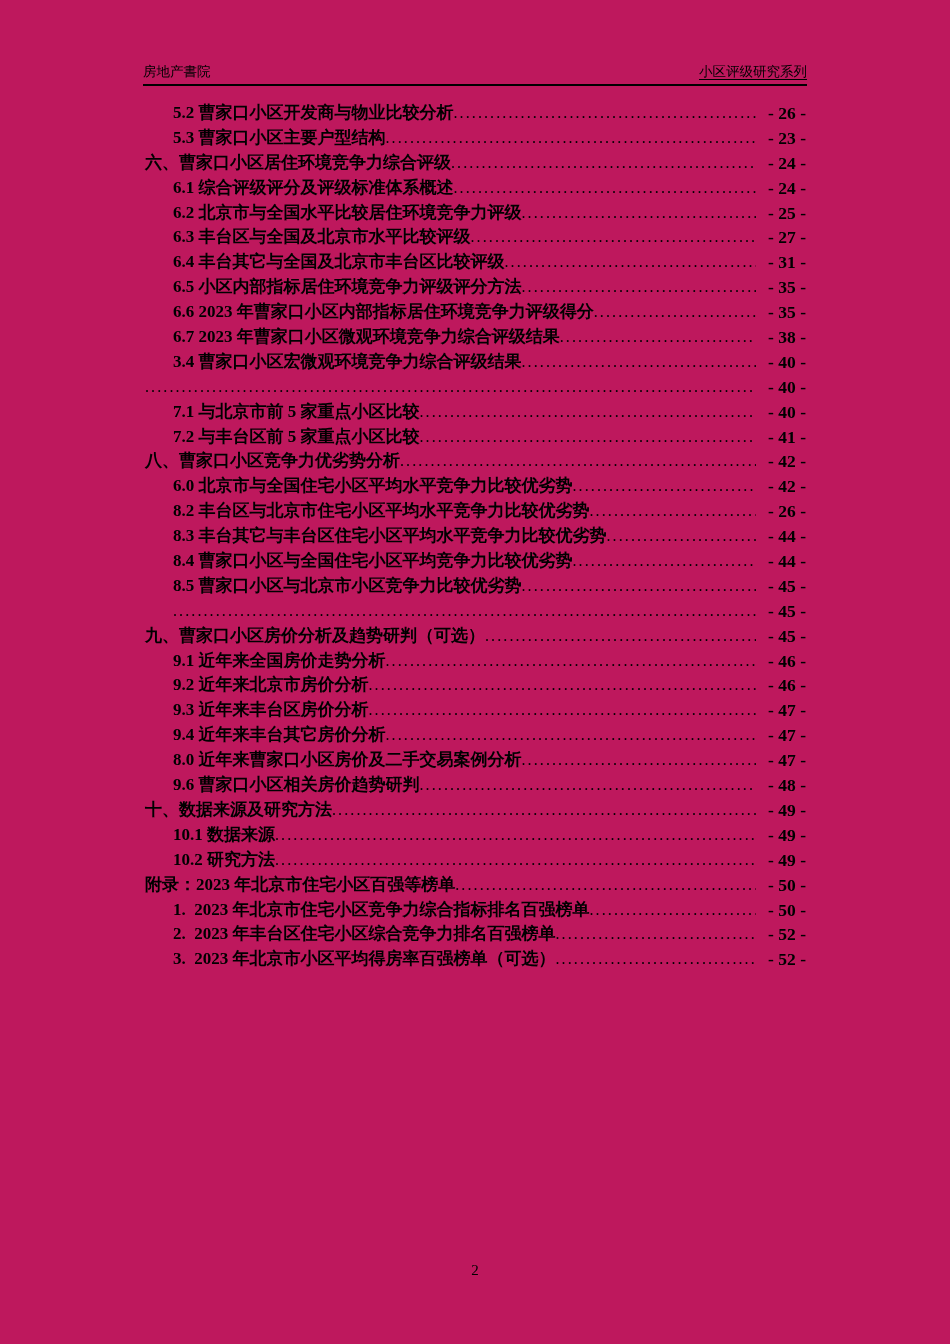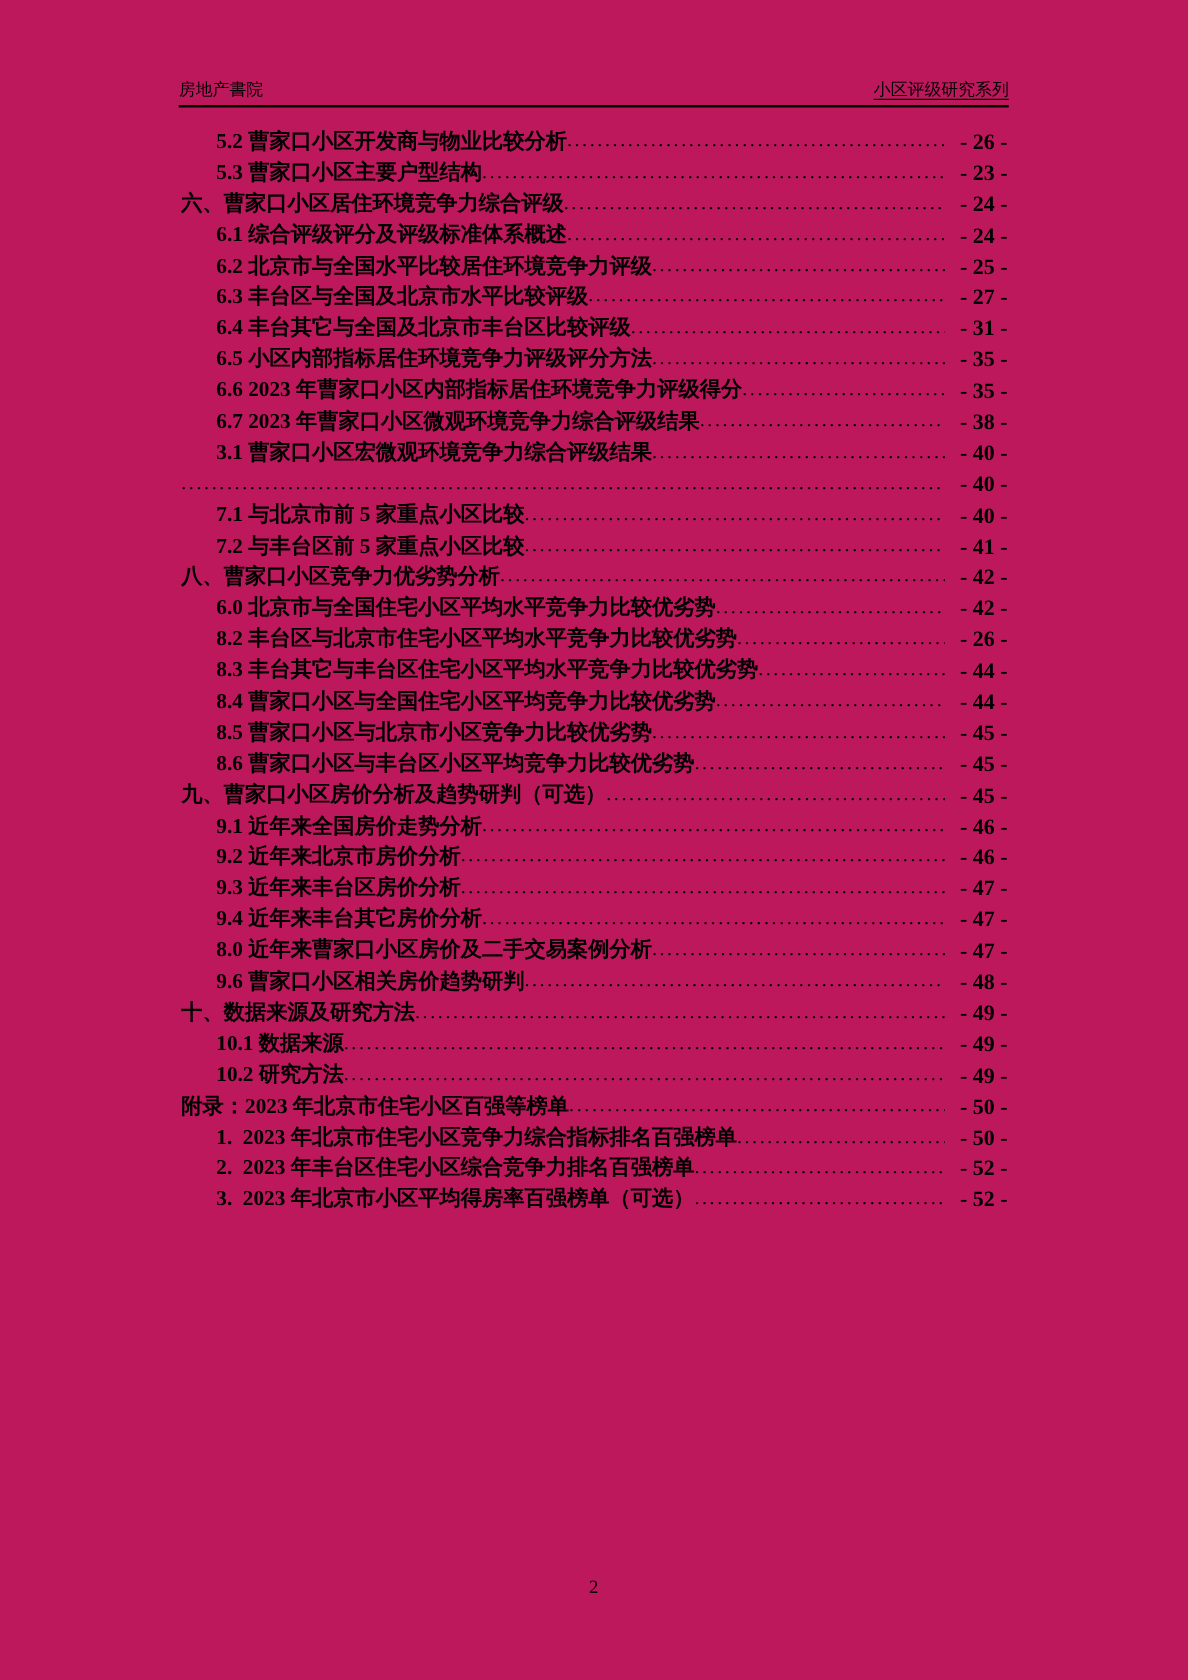--- a/index.html
+++ b/index.html
@@ -86,21 +86,21 @@
         <span class="t">6.6 2023 年曹家口小区内部指标居住环境竞争力评级得分</span>
         <span class="dots"></span>
         <span class="p">- 35 -</span>
       </div>
     <div class="row l2">
         <span class="t">6.7 2023 年曹家口小区微观环境竞争力综合评级结果</span>
         <span class="dots"></span>
         <span class="p">- 38 -</span>
       </div>
     <div class="row l2">
-        <span class="t">3.1 曹家口小区宏微观环境竞争力综合评级结果</span>
+        <span class="t">3.4 曹家口小区宏微观环境竞争力综合评级结果</span>
         <span class="dots"></span>
         <span class="p">- 40 -</span>
       </div>
     <div class="row l1">
         <span class="dots"></span>
         <span class="p">- 40 -</span>
       </div>
     <div class="row l2">
         <span class="t">7.1 与北京市前 5 家重点小区比较</span>
         <span class="dots"></span>
@@ -135,21 +135,20 @@
         <span class="t">8.4 曹家口小区与全国住宅小区平均竞争力比较优劣势</span>
         <span class="dots"></span>
         <span class="p">- 44 -</span>
       </div>
     <div class="row l2">
         <span class="t">8.5 曹家口小区与北京市小区竞争力比较优劣势</span>
         <span class="dots"></span>
         <span class="p">- 45 -</span>
       </div>
     <div class="row l2">
-        <span class="t">8.6 曹家口小区与丰台区小区平均竞争力比较优劣势</span>
         <span class="dots"></span>
         <span class="p">- 45 -</span>
       </div>
     <div class="row l1">
         <span class="t">九、曹家口小区房价分析及趋势研判（可选）</span>
         <span class="dots"></span>
         <span class="p">- 45 -</span>
       </div>
     <div class="row l2">
         <span class="t">9.1 近年来全国房价走势分析</span>

